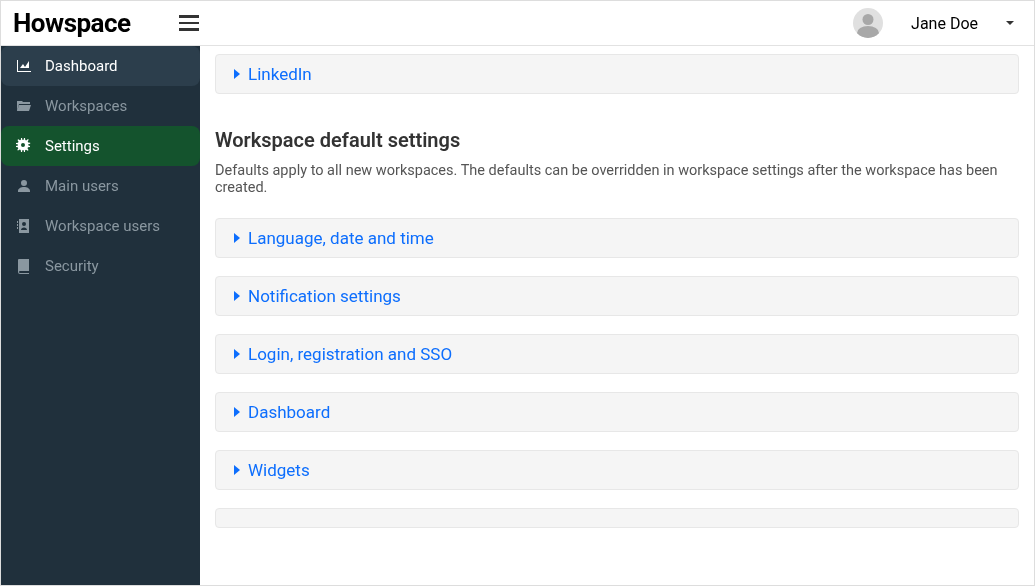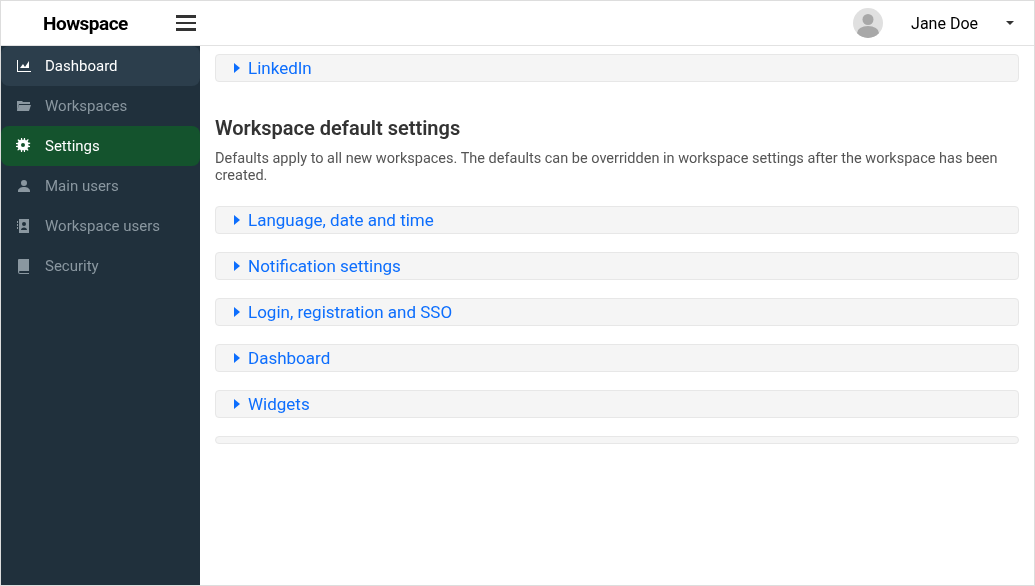--- a/index.html
+++ b/index.html
@@ -20,24 +20,23 @@
     .header {
       height: 45px;
       display: flex;
       align-items: center;
       border-bottom: 1px solid #e2e2e2;
       background: #fff;
       padding: 0 12px;
     }
     .logo {
       font-weight: 700;
-      font-size: 19px;
+      font-size: 26px;
       color: #000;
       letter-spacing: -0.5px;
-      margin-left: 30px;
       margin-right: 48px;
     }
     .hamburger {
       display: flex;
       flex-direction: column;
       gap: 4px;
       cursor: pointer;
       padding: 4px 0;
     }
     .hamburger span {
@@ -141,21 +140,21 @@
       flex: 1;
       overflow-y: auto;
       padding: 0 15px 20px 15px;
       background: #fff;
     }
     .accordion-item {
       background: #f5f5f5;
       border: 1px solid #e7e7e7;
       border-radius: 4px;
       margin-bottom: 18px;
-      padding: 3px 18px;
+      padding: 9px 18px;
     }
     .accordion-item:first-child {
       margin-top: 0;
     }
     .accordion-title {
       display: flex;
       align-items: center;
       gap: 8px;
       cursor: pointer;
     }

